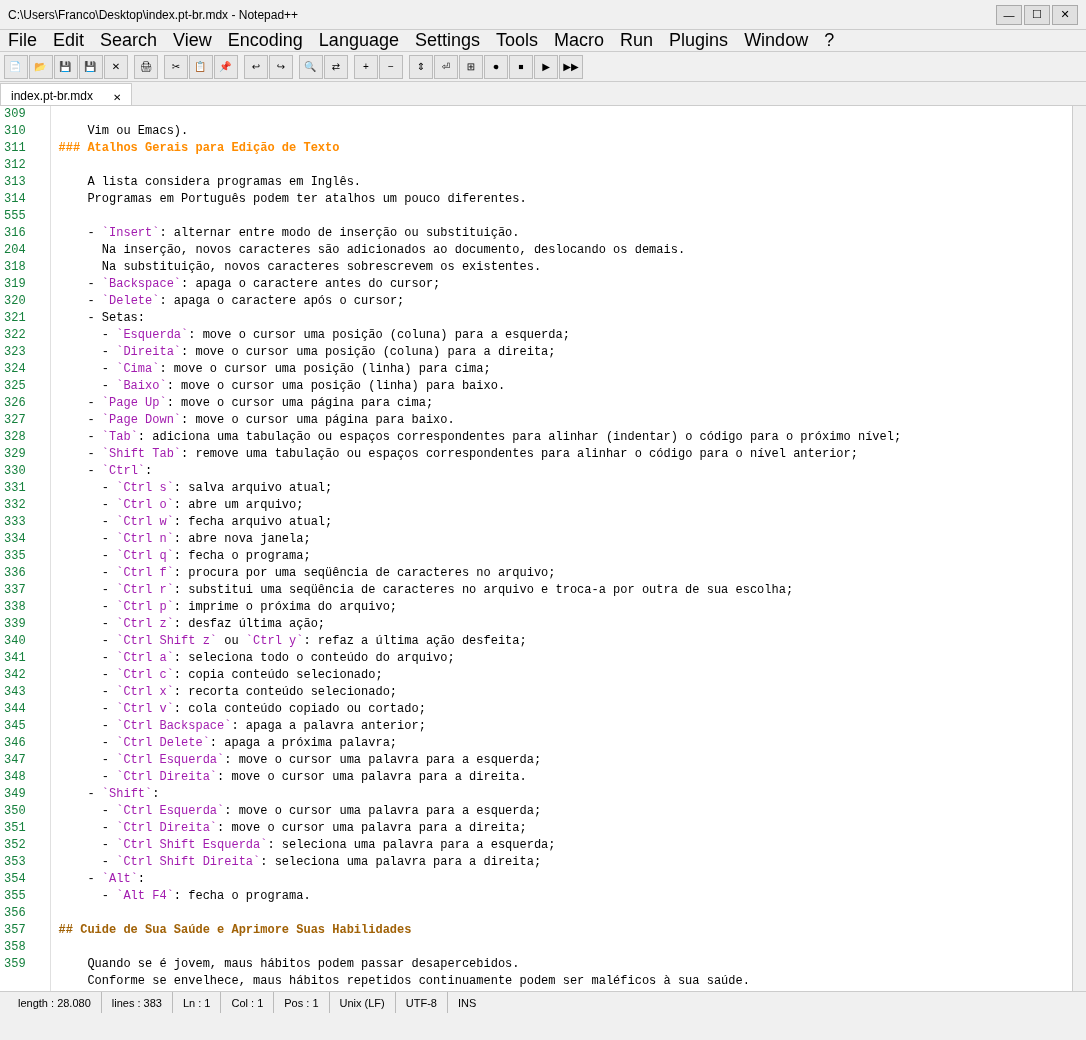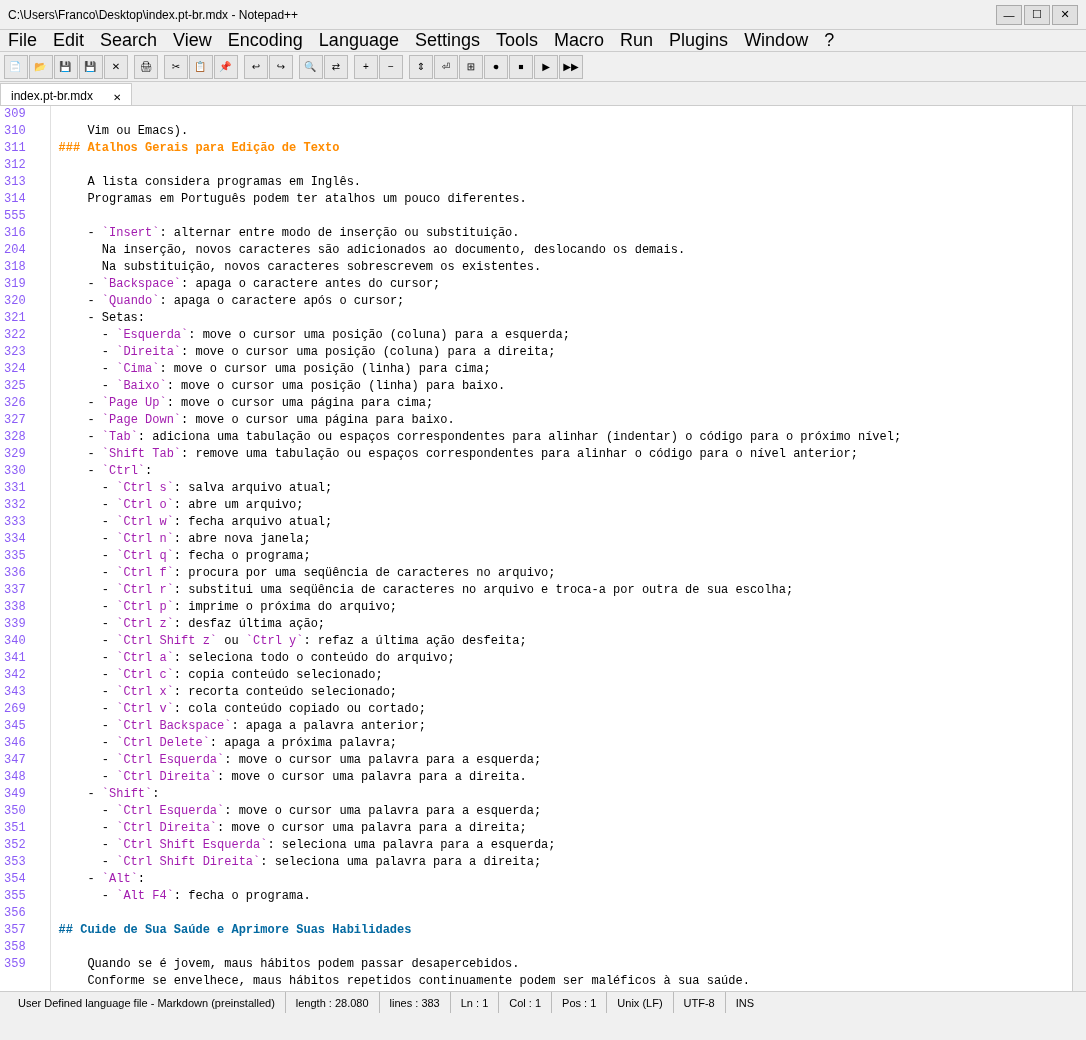--- a/index.html
+++ b/index.html
@@ -87,21 +87,21 @@
     
     #editor {
       background: #fff;
       display: flex;
       flex: 1;
       overflow: hidden;
       height: calc(100vh - 155px);
     }
     #line-numbers {
       background: #fff;
-      color: #8b5cf6;
+      color: #15803d;
       text-align: center;
       padding: 0 24px 0 4px;
       border-right: 1px solid #e0e0e0;
       min-width: 40px;
       font-size: 12px;
       line-height: 17px;
       user-select: none;
       overflow: hidden;
     }
     #code-area {
@@ -136,21 +136,21 @@
       height: 100%;
       display: flex;
       align-items: center;
     }
     .status-section:last-child { border-right: none; }
 
     
     .h3 { color: #ff8c00; font-weight: bold; }
     .text { color: #000; }
     .backtick { color: #a21caf; }
-    .h2 { color: #0369a1; font-weight: bold; }
+    .h2 { color: #a16207; font-weight: bold; }
   </style>
 </head>
 <body>
 
 <div id="titlebar">
   <span style="font-family:'Segoe UI',sans-serif;font-size:12px;">C:\Users\Franco\Desktop\index.pt-br.mdx - Notepad++</span>
   <div class="win-controls">
     <button class="win-btn">—</button>
     <button class="win-btn">☐</button>
     <button class="win-btn close">✕</button>
@@ -241,21 +241,21 @@
       <div>334</div>
       <div>335</div>
       <div>336</div>
       <div>337</div>
       <div>338</div>
       <div>339</div>
       <div>340</div>
       <div>341</div>
       <div>342</div>
       <div>343</div>
-      <div>269</div>
+      <div>344</div>
       <div>345</div>
       <div>346</div>
       <div>347</div>
       <div>348</div>
       <div>349</div>
       <div>350</div>
       <div>351</div>
       <div>352</div>
       <div>353</div>
       <div>354</div>
@@ -269,21 +269,21 @@
 <span class="text">    Vim ou Emacs).</span>
 <span class="h3">### Atalhos Gerais para Edição de Texto</span>
 
 <span class="text">    A lista considera programas em Inglês.</span>
 <span class="text">    Programas em Português podem ter atalhos um pouco diferentes.</span>
 
 <span class="text">    - </span><span class="backtick">`Insert`</span><span class="text">: alternar entre modo de inserção ou substituição.</span>
 <span class="text">      Na inserção, novos caracteres são adicionados ao documento, deslocando os demais.</span>
 <span class="text">      Na substituição, novos caracteres sobrescrevem os existentes.</span>
 <span class="text">    - </span><span class="backtick">`Backspace`</span><span class="text">: apaga o caractere antes do cursor;</span>
-<span class="text">    - </span><span class="backtick">`Quando`</span><span class="text">: apaga o caractere após o cursor;</span>
+<span class="text">    - </span><span class="backtick">`Delete`</span><span class="text">: apaga o caractere após o cursor;</span>
 <span class="text">    - Setas:</span>
 <span class="text">      - </span><span class="backtick">`Esquerda`</span><span class="text">: move o cursor uma posição (coluna) para a esquerda;</span>
 <span class="text">      - </span><span class="backtick">`Direita`</span><span class="text">: move o cursor uma posição (coluna) para a direita;</span>
 <span class="text">      - </span><span class="backtick">`Cima`</span><span class="text">: move o cursor uma posição (linha) para cima;</span>
 <span class="text">      - </span><span class="backtick">`Baixo`</span><span class="text">: move o cursor uma posição (linha) para baixo.</span>
 <span class="text">    - </span><span class="backtick">`Page Up`</span><span class="text">: move o cursor uma página para cima;</span>
 <span class="text">    - </span><span class="backtick">`Page Down`</span><span class="text">: move o cursor uma página para baixo.</span>
 <span class="text">    - </span><span class="backtick">`Tab`</span><span class="text">: adiciona uma tabulação ou espaços correspondentes para alinhar (indentar) o código para o próximo nível;</span>
 <span class="text">    - </span><span class="backtick">`Shift Tab`</span><span class="text">: remove uma tabulação ou espaços correspondentes para alinhar o código para o nível anterior;</span>
 <span class="text">    - </span><span class="backtick">`Ctrl`</span><span class="text">:</span>
@@ -316,23 +316,20 @@
 <span class="h2">## Cuide de Sua Saúde e Aprimore Suas Habilidades</span>
 
 <span class="text">    Quando se é jovem, maus hábitos podem passar desapercebidos.</span>
 <span class="text">    Conforme se envelhece, maus hábitos repetidos continuamente podem ser maléficos à sua saúde.</span>
   </div>
   <div id="scrollbar-right"></div>
 </div>
 
 <div id="statusbar">
   <div class="status-section">
-    <span>User Defined language file - Markdown (preinstalled)</span>
-  </div>
-  <div class="status-section">
     <span>length : 28.080</span>
   </div>
   <div class="status-section">
     <span>lines : 383</span>
   </div>
   <div class="status-section">
     <span>Ln : 1</span>
   </div>
   <div class="status-section">
     <span>Col : 1</span>

